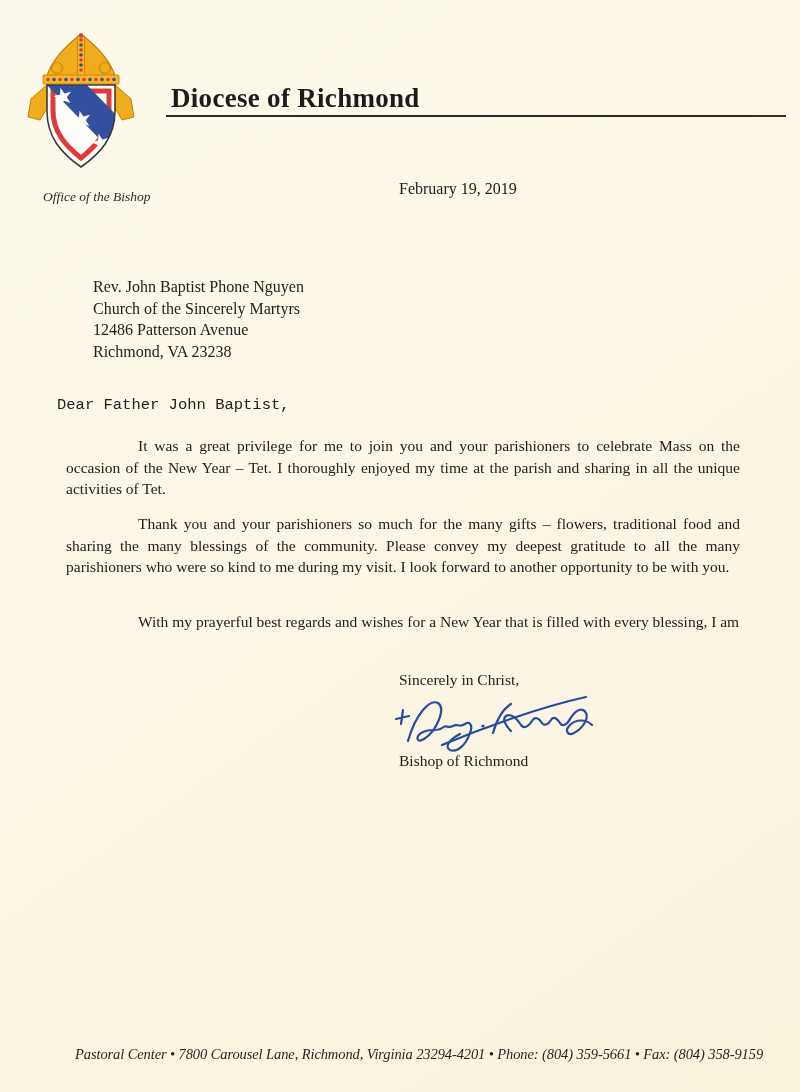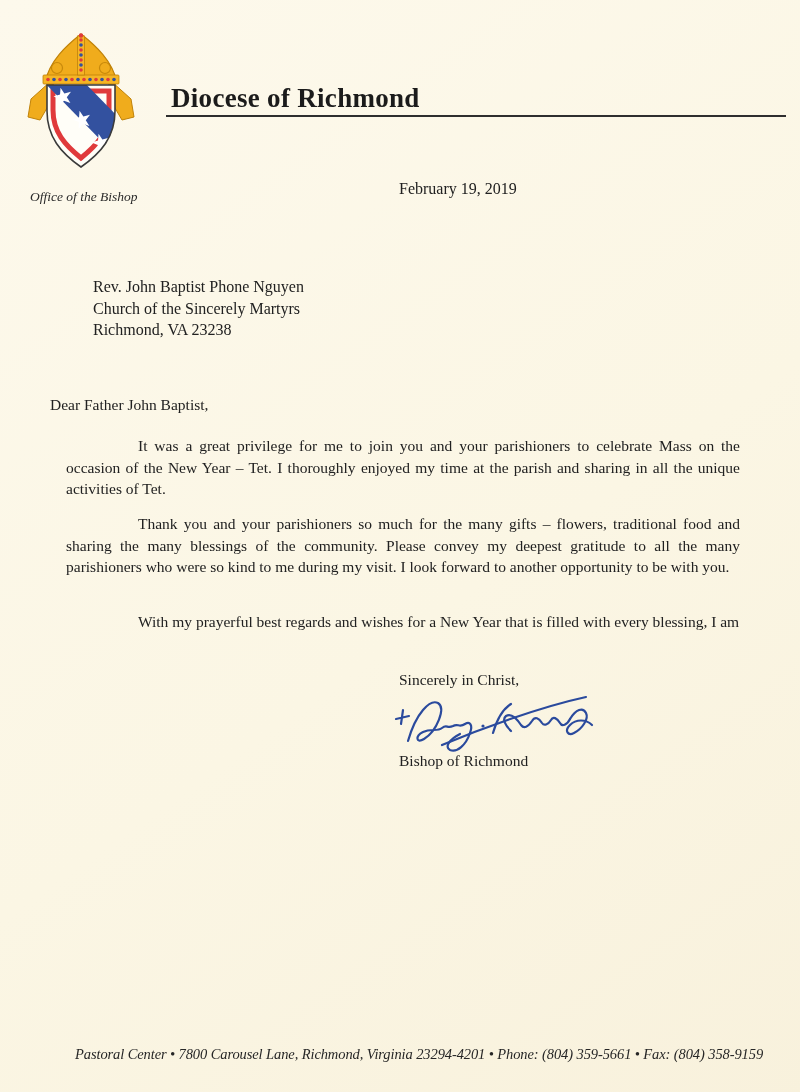--- a/index.html
+++ b/index.html
@@ -19,27 +19,27 @@
   
   .crest{left:27px;top:33px;width:108px;height:138px;}
   .title{
     left:171px;top:85px;
     font-size:27px;font-weight:700;line-height:1;
     letter-spacing:.3px;color:#1b1b1b;
     font-family:"Liberation Serif", serif;
   }
   .rule{left:166px;top:115px;width:620px;height:2px;background:#2e2e2e;}
   .office{
-    left:30px;top:189px;font-size:13.5px;font-style:italic;color:#2a2a2a;
+    left:43px;top:189px;font-size:13.5px;font-style:italic;color:#2a2a2a;
   }
 
   
   .date{left:399px;top:180px;font-size:16px;text-align:center;}
   .address{left:93px;top:276px;font-size:16px;line-height:21.7px;}
-  .salutation{left:50px;top:396px;font-size:15.5px;}
+  .salutation{left:57px;top:396px;font-size:15.5px;font-family:Liberation Mono, monospace;}
   .para{
     left:66px;width:674px;margin:0;
     font-size:15.5px;line-height:21.5px;
     text-align:justify;text-indent:72px;
   }
   .para1{top:435px;}
   .para2{top:513px;}
   .para3{top:611px;}
   .closing{left:399px;top:671px;font-size:15.5px;}
   .signature-svg{left:390px;top:689px;width:216px;height:70px;}
@@ -125,20 +125,21 @@
 
   <div class="abs title">Diocese of Richmond</div>
   <div class="abs rule"></div>
   <div class="abs office">Office of the Bishop</div>
 
   <div class="abs date">February 19, 2019</div>
 
   <div class="abs address">
     <div>Rev. John Baptist Phone Nguyen</div>
     <div>Church of the Sincerely Martyrs</div>
+    <div>12486 Patterson Avenue</div>
     <div>Richmond, VA  23238</div>
   </div>
 
   <div class="abs salutation">Dear Father John Baptist,</div>
 
   <p class="abs para para2">Thank you and your parishioners so much for the many gifts – flowers, traditional food and sharing the many blessings of the community.  Please convey my deepest gratitude to all the many parishioners who were so kind to me during my visit.  I look forward to another opportunity to be with you.</p>
   <p class="abs para para1">It was a great privilege for me to join you and your parishioners to celebrate Mass on the occasion of the New Year – Tet.  I thoroughly enjoyed my time at the parish and sharing in all the unique activities of Tet.</p>
   <p class="abs para para3">With my prayerful best regards and wishes for a New Year that is filled with every blessing, I am</p>
 
   <div class="abs closing">Sincerely in Christ,</div>

